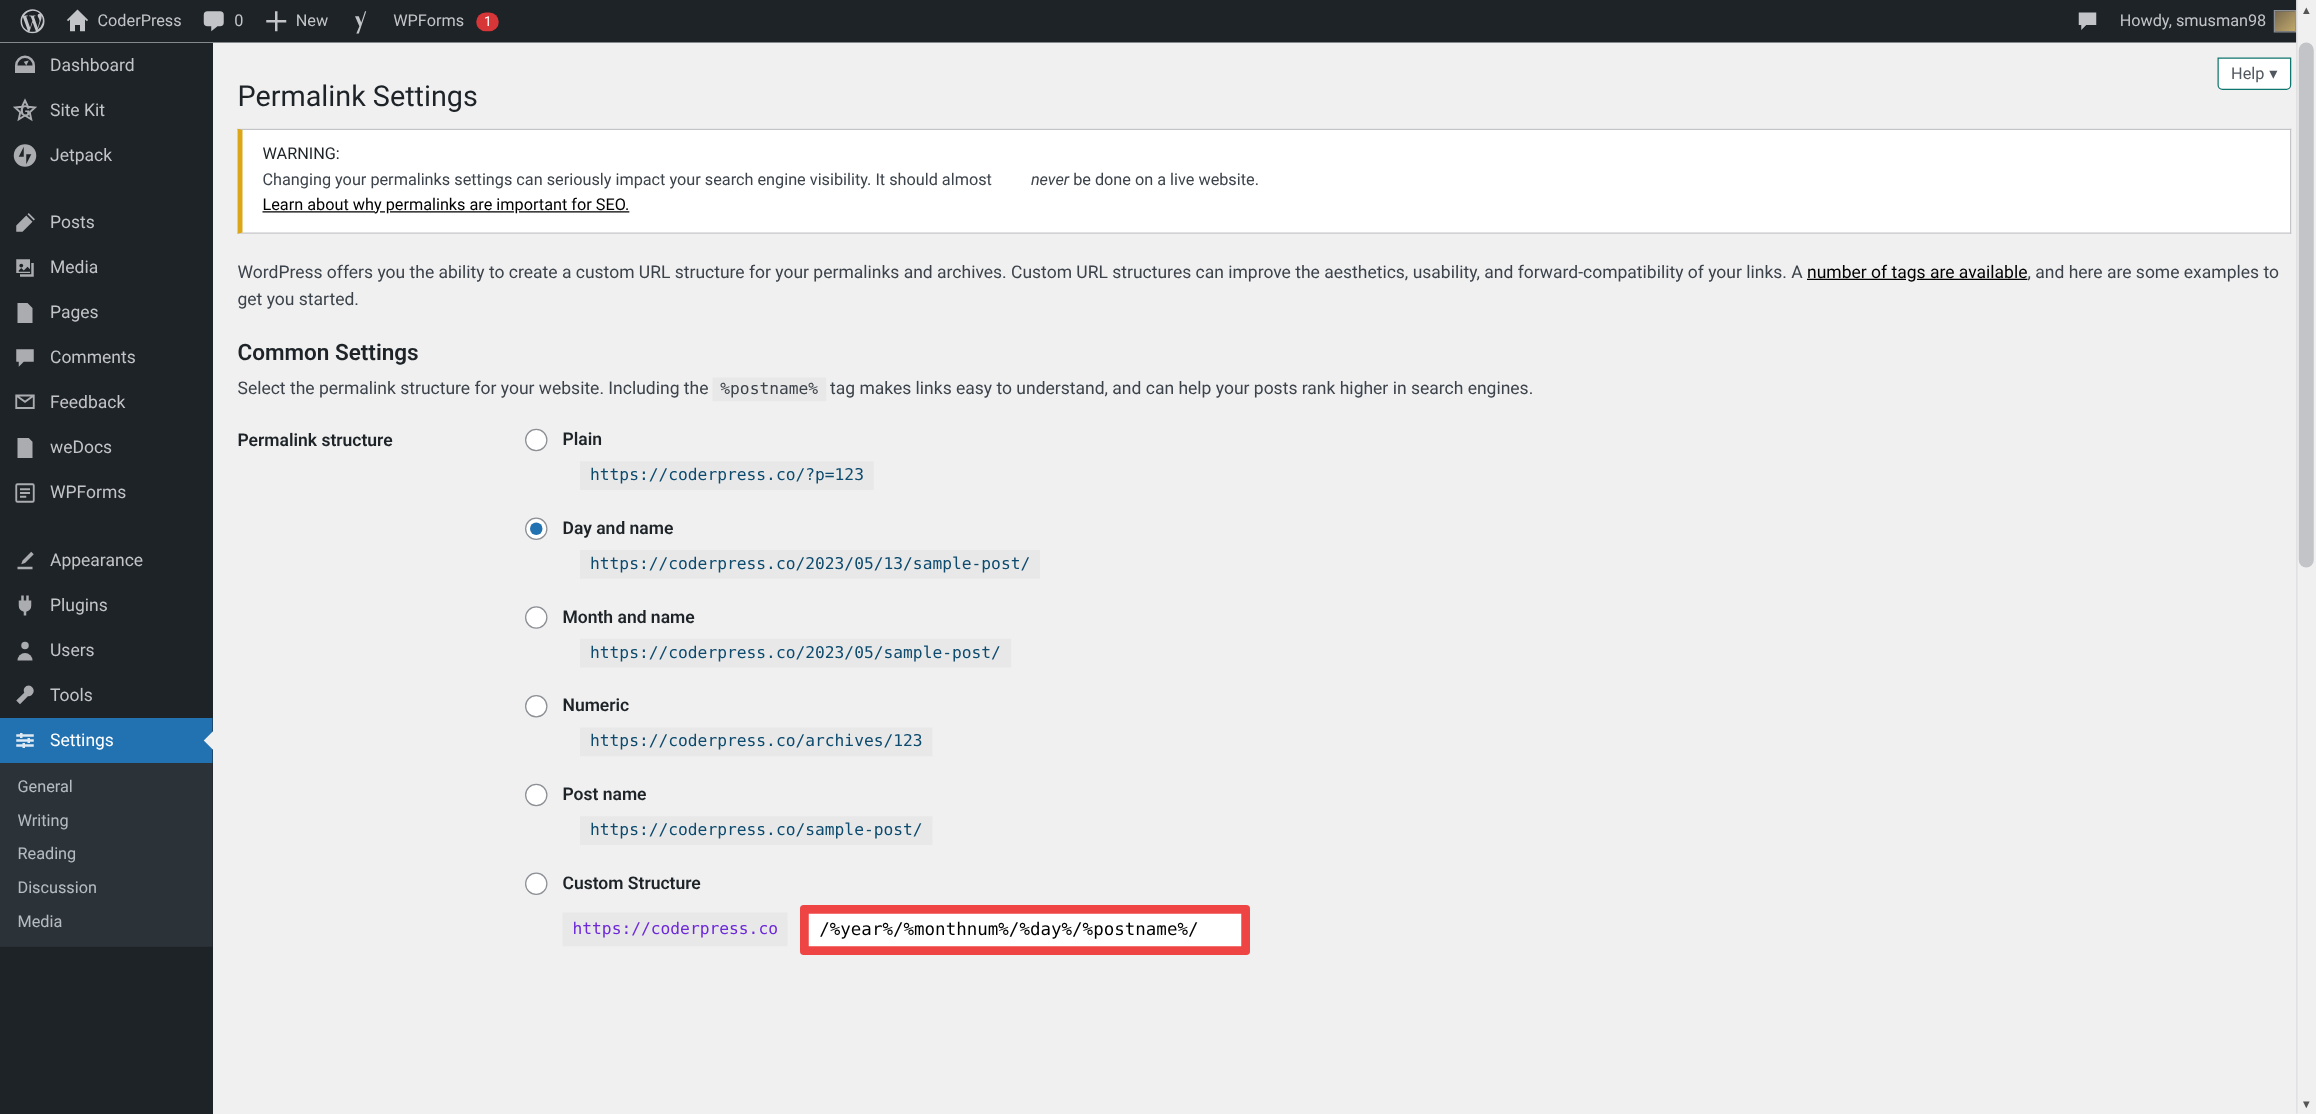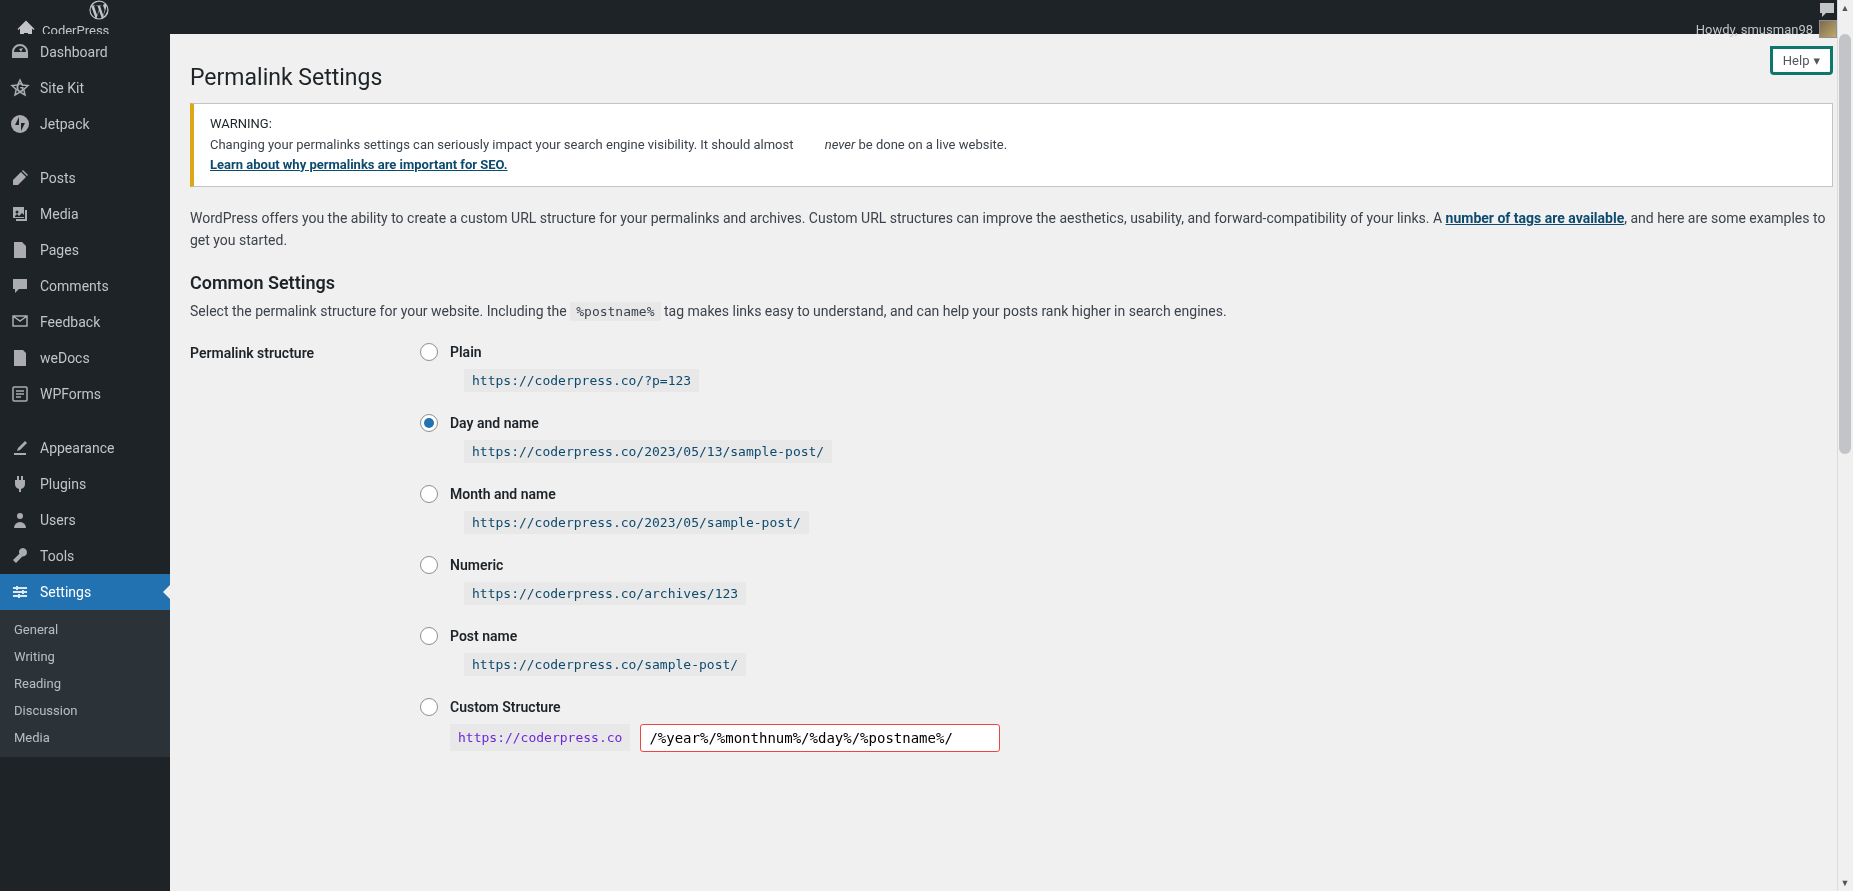--- a/index.html
+++ b/index.html
@@ -16,21 +16,21 @@
 .adminbar {
   height: 34px;
   background: #1d2327;
   color: #c3c4c7;
   display: flex;
   align-items: center;
   padding: 0 8px;
   font-size: 13px;
   justify-content: space-between;
 }
-.adminbar-left, .adminbar-right { display: flex; align-items: flex-end; height: 100%; flex-direction: column; }
+.adminbar-left, .adminbar-right { display: flex; align-items: flex-start; height: 100%; }
 .ab-item {
   display: flex;
   align-items: center;
   padding: 0 8px;
   height: 100%;
   color: #c3c4c7;
   cursor: pointer;
   gap: 6px;
 }
 .ab-icon { width: 20px; height: 20px; display: inline-flex; align-items: center; justify-content: center; fill: currentColor; }
@@ -97,21 +97,21 @@
   flex: 1;
   overflow-y: auto;
   padding: 10px 20px 40px 20px;
   position: relative;
 }
 .help-tab {
   position: absolute;
   right: 20px;
   top: 12px;
   background: #fff;
-  border: 3px solid #0f766e;
+  border: 1px solid #0f766e;
   border-radius: 0 0 4px 4px;
   padding: 4px 10px;
   font-size: 13px;
   color: #50575e;
   display: flex;
   align-items: center;
   gap: 4px;
   cursor: pointer;
 }
 .page-title {
@@ -123,21 +123,21 @@
 .notice {
   background: #fff;
   border: 1px solid #c3c4c7;
   border-left: 4px solid #dba617;
   padding: 12px 16px;
   margin-bottom: 20px;
 }
 .notice-title { font-weight: 400; color: #1d2327; margin-bottom: 4px; }
 .notice-body { color: #3c434a; line-height: 1.5; }
 .notice-body em { font-style: italic; margin-left: 28px; }
-.link { color: #0c4a6e; text-decoration: underline; cursor: pointer; font-weight: bold; }
+.link { color: #000000; text-decoration: underline; cursor: pointer; }
 .description {
   font-size: 14px;
   color: #3c434a;
   line-height: 1.6;
   margin-bottom: 20px;
 }
 .section-h2 {
   font-size: 18px;
   font-weight: 600;
   color: #1d2327;
@@ -191,21 +191,21 @@
 }
 .custom-row { display: flex; align-items: center; gap: 10px; margin-left: 30px; }
 .base-url {
   background: #e8e8e8;
   font-family: Consolas, Monaco, monospace;
   font-size: 13px;
   padding: 6px 8px;
   color: #6d28d9;
 }
 .custom-input {
-  border: 1px solid #ef4444;
+  border: 7px solid #ef4444;
   border-radius: 3px;
   padding: 5px 8px;
   font-family: Consolas, Monaco, monospace;
   font-size: 14px;
   width: 360px;
   background: #fff;
 }
 .scrollbar-outer {
   position: absolute;
   right: 0; top: 0; bottom: 0;

